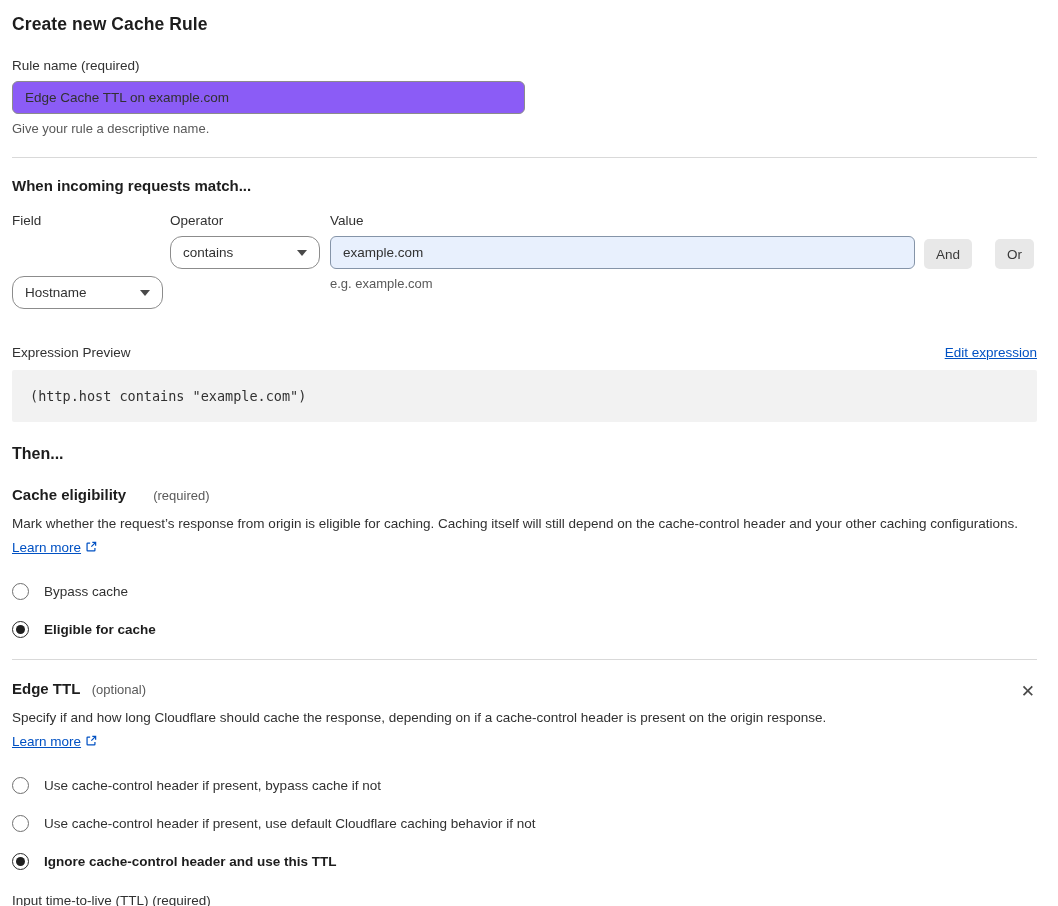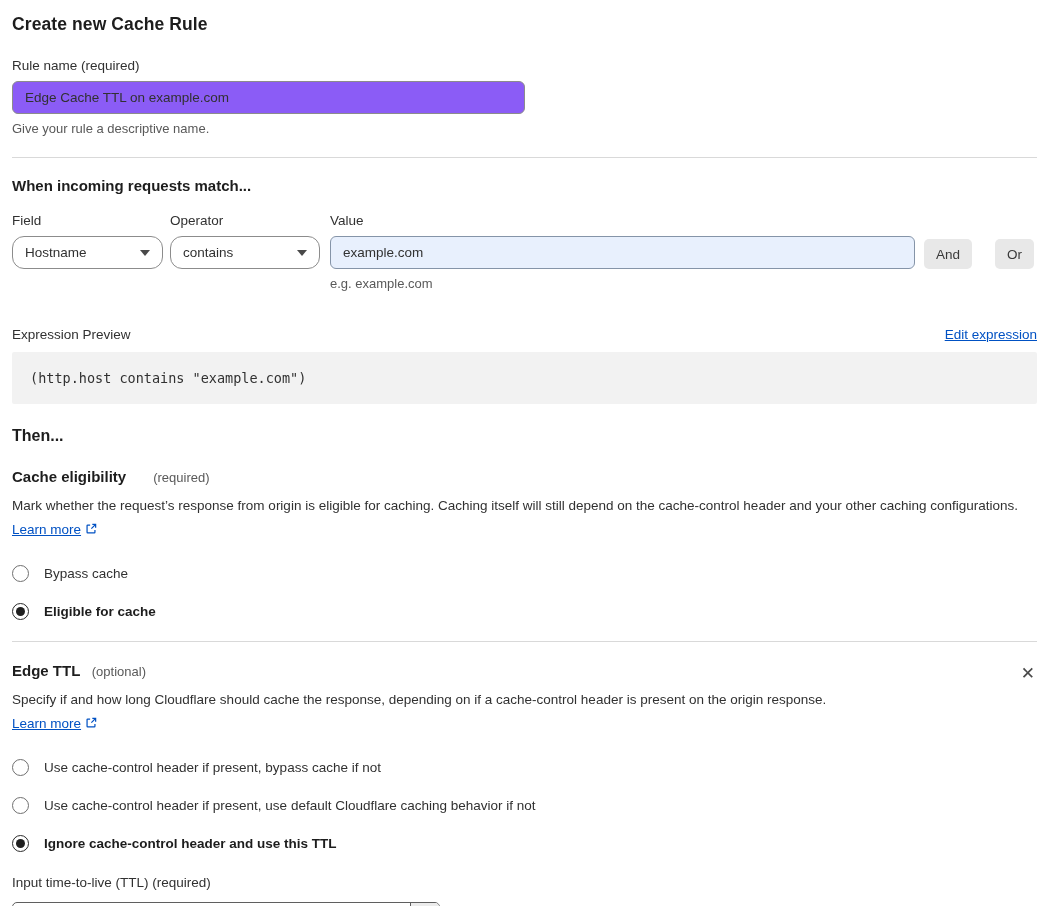--- a/index.html
+++ b/index.html
@@ -28,21 +28,21 @@
 
   .divider { border: none; border-top: 1px solid #d9d9d9; margin: 0; }
   .divider-1 { margin-top: 21px; }
   .divider-2 { margin-top: 21px; }
 
   .section-heading { font-size: 15px; font-weight: 700; color: #1d1d1d; }
   .match-heading { margin-top: 19px; }
 
   .match-row { display: flex; align-items: flex-start; margin-top: 19px; }
   .col { display: flex; flex-direction: column; }
-  .col-field { width: 151px; }
+  .col-field { width: 151px; gap: 40px; }
   .col-operator { width: 150px; margin-left: 7px; }
   .col-value { flex: 1; margin-left: 10px; }
 
   .select-box {
     height: 33px; border: 1px solid #8c8c8c; border-radius: 12px; background: #fff;
     display: flex; align-items: center; justify-content: space-between;
     padding: 0 12px; font-size: 13.5px; color: #313131; cursor: pointer;
   }
   .caret-down {
     width: 0; height: 0;

